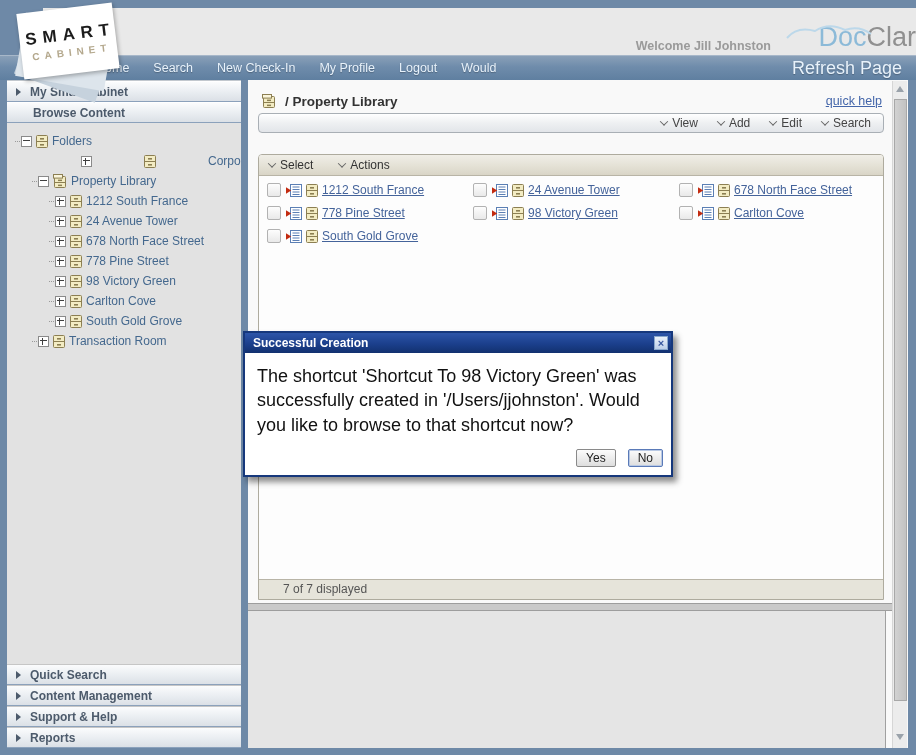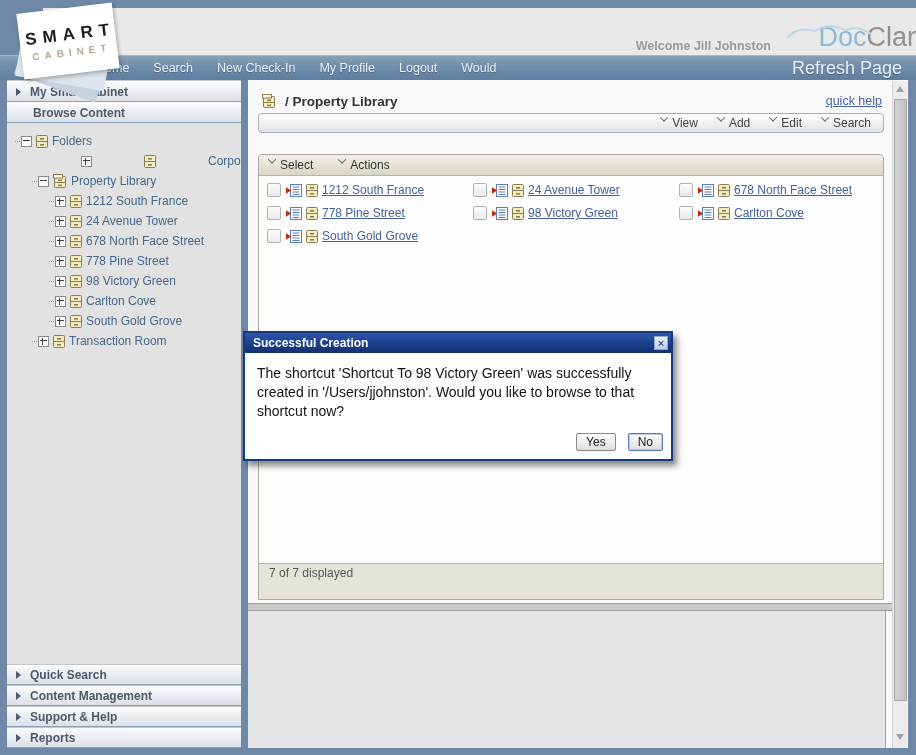--- a/index.html
+++ b/index.html
@@ -72,44 +72,44 @@
   .breadcrumb-row { position:absolute; top:12px; left:10px; right:26px; height:18px; display:flex; align-items:center; }
   .breadcrumb-text { font-size:13.5px; font-weight:bold; color:#333; margin-left:5px; }
   .quick-help { margin-left:auto; font-size:12.5px; color:#4466aa; text-decoration:underline; cursor:pointer; }
 
   .top-toolbar {
     position:absolute; top:33px; left:10px; width:626px; height:20px; box-sizing:border-box;
     border:1px solid #a9afb5; border-radius:4px;
     background:linear-gradient(180deg,#ffffff 0%,#eef0f2 50%,#e2e5e9 100%);
     display:flex; align-items:center; justify-content:flex-end; gap:20px; padding-right:12px;
   }
-  .menu-item { display:inline-flex; font-size:12px; color:#444; cursor:pointer; }
+  .menu-item { display:inline-flex; align-items:center; font-size:12px; color:#444; cursor:pointer; }
   .chev { width:5px; height:5px; border-left:1px solid #666; border-bottom:1px solid #666; transform:rotate(-45deg) translate(1px,-1px); display:inline-block; margin-right:5px; }
 
   .list-panel {
     position:absolute; top:74px; left:10px; width:626px; bottom:148px; box-sizing:border-box;
     border:1px solid #aeab9e; border-radius:4px 4px 0 0; background:#fdfdfd;
   }
   .list-header {
     height:20px; display:flex; align-items:center; gap:26px; padding-left:10px;
     background:linear-gradient(180deg,#f0eee7 0%,#e3e0d4 60%,#d9d5c7 100%);
     border-bottom:1px solid #b8b4a6; border-radius:3px 3px 0 0;
   }
   .list-header .menu-item { color:#333; }
   .list-body { position:absolute; top:21px; bottom:21px; left:0; right:0; padding:7px 8px; }
   .items-grid { display:grid; grid-template-columns:206px 206px 1fr; row-gap:9px; }
   .cell { display:flex; align-items:center; height:14px; }
   .cb { width:12px; height:12px; background:linear-gradient(180deg,#fdfdfd,#e9e9e9); border:1px solid #b2b2b2; border-radius:2px; margin-right:5px; cursor:pointer; flex:0 0 12px; }
   .cell .ticon { margin:0 4px 0 0; }
   .item-link { font-size:12px; color:#44639a; text-decoration:underline; cursor:pointer; white-space:nowrap; }
 
   .list-status {
-    position:absolute; left:0; right:0; bottom:0; height:36px; box-sizing:border-box;
+    position:absolute; left:0; right:0; bottom:0; height:20px; box-sizing:border-box;
     background:#e6e4da; border-top:1px solid #b8b4a6;
-    font-size:12px; color:#555; line-height:19px; padding-left:10px;
+    font-size:12px; color:#555; line-height:19px; padding-left:24px;
   }
 
   .splitter { position:absolute; top:523px; left:0; width:645px; height:8px; background:#c9c9c9; border-top:1px solid #9d9d9d; border-bottom:1px solid #9d9d9d; box-sizing:border-box; cursor:row-resize; }
   .below-area { position:absolute; top:531px; left:0; width:637px; bottom:0; background:#e5e5e5; border-right:1px solid #a0a0a0; }
 
   .scrollbar { position:absolute; top:1px; right:1px; width:14px; bottom:0; background:#ececec; border-left:1px solid #d6d6d6; }
   .sb-up { position:absolute; top:5px; left:3px; width:0; height:0; border-bottom:6px solid #9aa2aa; border-left:4px solid transparent; border-right:4px solid transparent; cursor:pointer; }
   .sb-thumb { position:absolute; top:18px; left:1px; width:11px; height:600px; background:linear-gradient(90deg,#d2d2d2,#c2c2c2); border:1px solid #a8a8a8; cursor:grab; }
   .sb-down { position:absolute; bottom:8px; left:3px; width:0; height:0; border-top:6px solid #9aa2aa; border-left:4px solid transparent; border-right:4px solid transparent; cursor:pointer; }
 
@@ -120,21 +120,21 @@
   }
   .dialog-title {
     height:20px; background:linear-gradient(180deg,#2d55a8 0%,#1b3f8c 55%,#12316f 100%);
     color:#fff; font-size:12px; font-weight:bold; line-height:20px; padding-left:8px; position:relative;
   }
   .dialog-close {
     position:absolute; right:3px; top:3px; width:14px; height:14px; box-sizing:border-box;
     background:linear-gradient(180deg,#eaf1fa,#bccfe9); border:1px solid #8aa8cc;
     color:#3858a0; font-size:11px; font-weight:bold; line-height:12px; text-align:center; cursor:pointer;
   }
-  .dialog-body { padding:11px 12px 6px; font-size:14px; color:#111; line-height:1.35; }
+  .dialog-body { padding:11px 12px 6px; font-size:18px; color:#111; line-height:1.35; }
   .dialog-buttons { display:flex; justify-content:flex-end; gap:12px; padding:6px 8px 8px; }
   .dlg-btn {
     font-family:"Liberation Sans", sans-serif; font-size:12px; color:#222;
     background:linear-gradient(180deg,#fcfcfc,#dedede); border:1px solid #8a8a8a; border-radius:2px;
     padding:1px 9px; cursor:pointer;
   }
   .dlg-btn.focused { border:1px solid #5a7ab8; box-shadow:0 0 0 1px #b9c9e4 inset; }
 </style>
 </head>
 <body>

